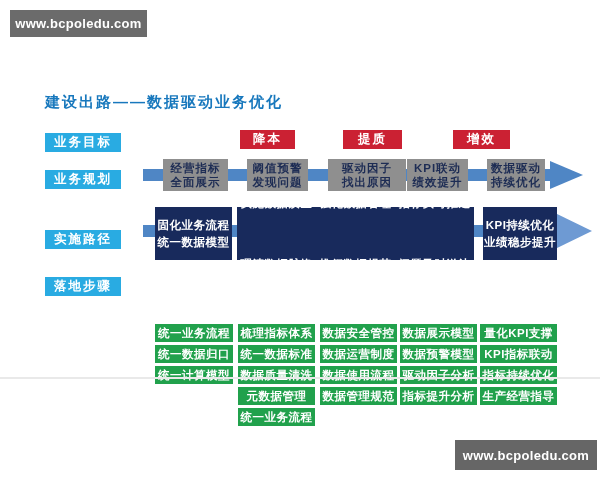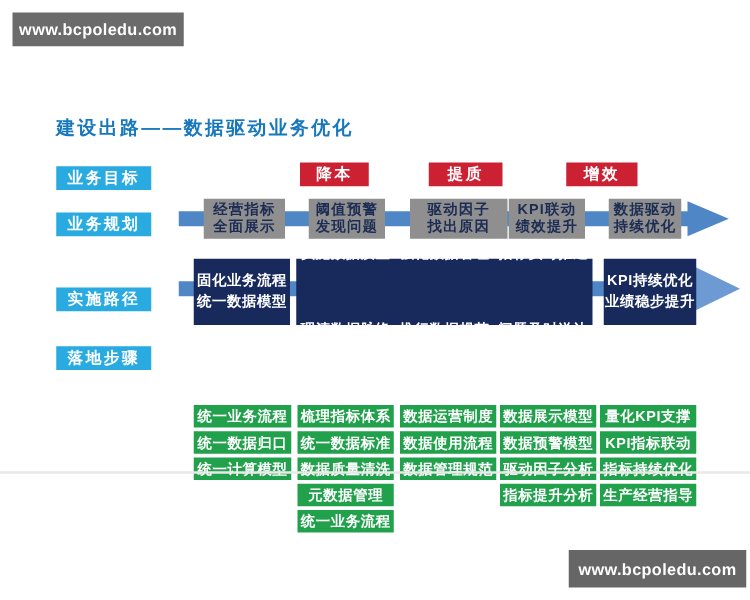--- a/index.html
+++ b/index.html
@@ -109,20 +109,21 @@
   <div class="step">统一计算模型</div>
 </div>
 <div class="abs stepcol" style="left:238px;width:77px">
   <div class="step">梳理指标体系</div>
   <div class="step">统一数据标准</div>
   <div class="step">数据质量清洗</div>
   <div class="step">元数据管理</div>
   <div class="step">统一业务流程</div>
 </div>
 <div class="abs stepcol" style="left:320px;width:77px">
+  <div class="step">数据安全管控</div>
   <div class="step">数据运营制度</div>
   <div class="step">数据使用流程</div>
   <div class="step">数据管理规范</div>
 </div>
 <div class="abs stepcol" style="left:400px;width:77px">
   <div class="step">数据展示模型</div>
   <div class="step">数据预警模型</div>
   <div class="step">驱动因子分析</div>
   <div class="step">指标提升分析</div>
 </div>

